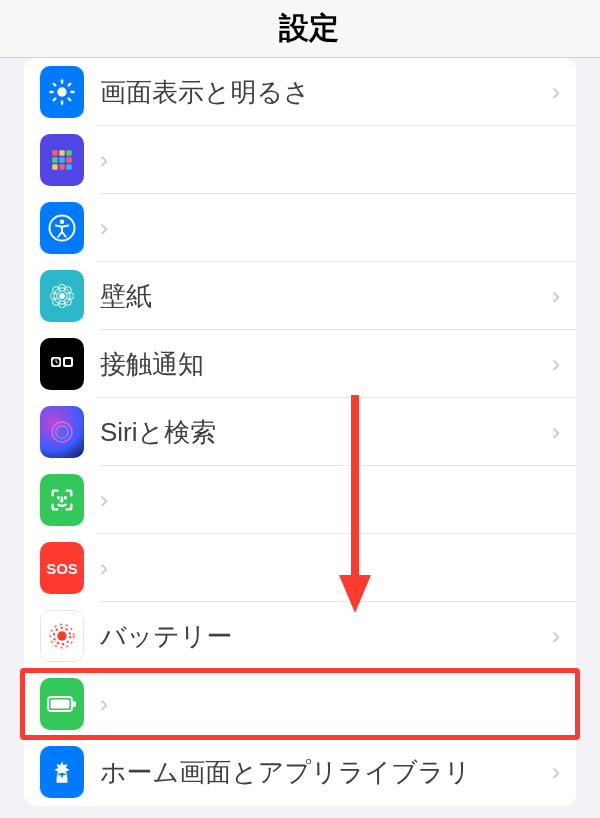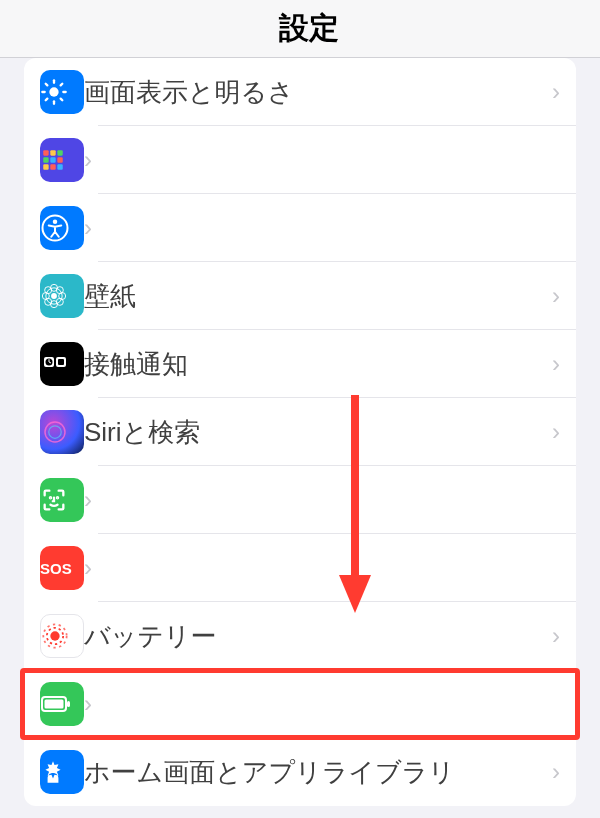--- a/index.html
+++ b/index.html
@@ -44,27 +44,27 @@
       position: absolute;
       left: 74px;
       right: 0;
       bottom: 0;
       height: 1px;
       background: #e5e5ea;
     }
     .row:last-child::after { display: none; }
     .icon-box {
       width: 44px;
-      height: 44px;
+      height: 52px;
       border-radius: 10px;
       display: flex;
       align-items: center;
-      justify-content: flex-start;
+      justify-content: center;
       flex-shrink: 0;
-      margin-right: 0;
+      margin-right: 16px;
     }
     .row-label {
       font-size: 26px;
       color: #404040;
       flex: 1;
     }
     .chevron {
       color: #c7c7cc;
       font-size: 24px;
       font-weight: 300;

